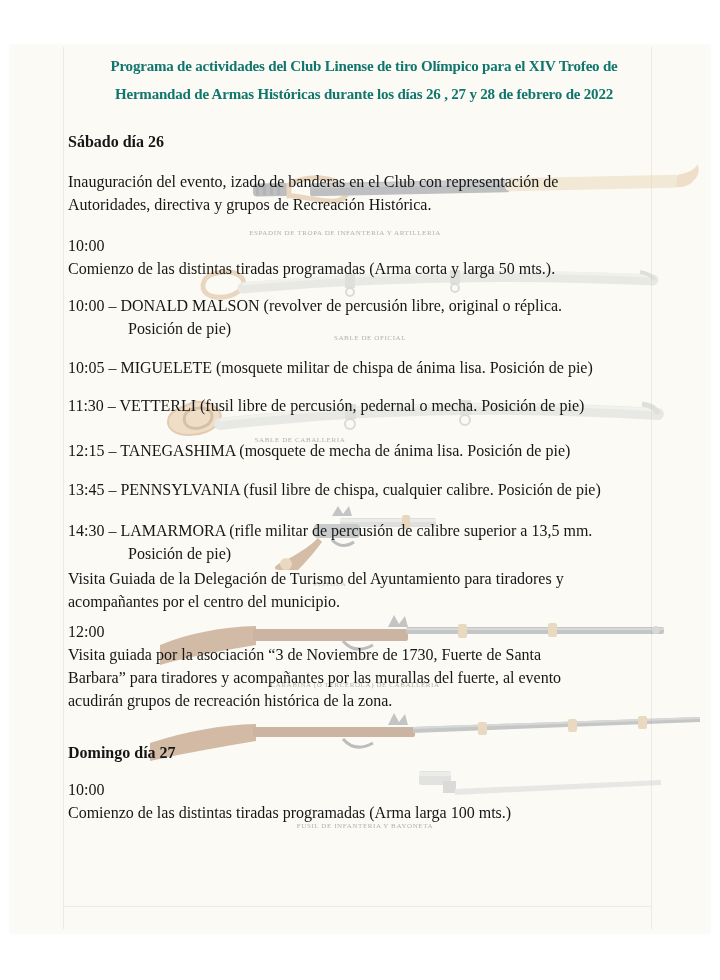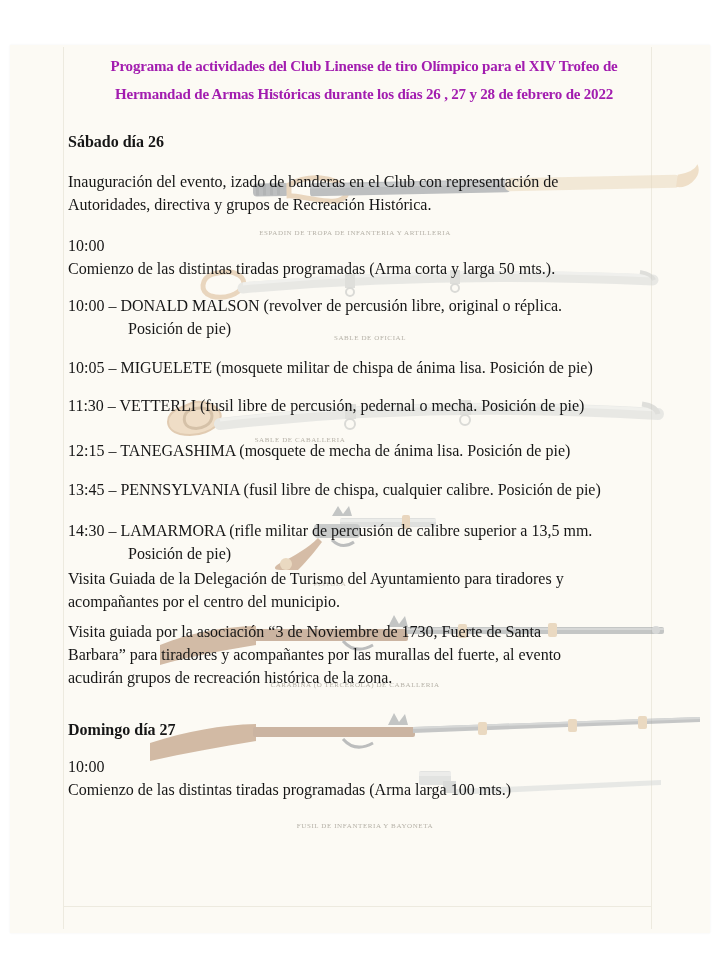--- a/index.html
+++ b/index.html
@@ -18,21 +18,21 @@
   .edge { position:absolute; background:#edeadf; }
   .edge-left  { left:53px; top:2px; bottom:4px; width:1px; }
   .edge-right { left:641px; top:2px; bottom:4px; width:1px; }
   .edge-bottom{ left:53px; right:59px; top:861px; height:1px; }
 
   .content { position:absolute; left:58px; top:0; width:592px; color:#161616; }
   .ml { white-space:pre-line; }
   .title {
     margin-top:7px; text-align:center;
     font-weight:bold; font-size:15px; line-height:28px; letter-spacing:-0.2px;
-    color:#a21caf;
+    color:#0f766e;
   }
   .day-heading { margin-top:24px; font-weight:bold; font-size:16px; line-height:20px; }
   .block { font-size:16px; line-height:23px; }
   .time { font-size:16px; line-height:23px; }
   .hang { padding-left:60px; text-indent:-60px; }
 
   
   .wm { position:absolute; opacity:0.5; pointer-events:none; }
   .wm svg { display:block; width:100%; height:100%; }
   .wm-caption {
@@ -129,21 +129,21 @@
   </div>
   <div class="wm" style="left:383px; top:723px; width:272px; height:34px;">
     <svg viewBox="0 0 272 34">
       <rect x="26" y="3" width="32" height="14" rx="2" fill="#c9cdcf"></rect>
       <rect x="26" y="4" width="32" height="4" fill="#dde0e1"></rect>
       <rect x="50" y="13" width="13" height="12" fill="#b9bdbf"></rect>
       <polygon points="62,21 268,12 268,17 62,27" fill="#d4d8d8"></polygon>
     </svg>
   </div>
 
-  <div class="wm-caption" style="left:175px; top:184px; width:340px;">ESPADIN DE TROPA DE INFANTERIA Y ARTILLERIA</div>
+  <div class="wm-caption" style="left:165px; top:184px; width:340px;">ESPADIN DE TROPA DE INFANTERIA Y ARTILLERIA</div>
   <div class="wm-caption" style="left:290px; top:289px; width:140px;">SABLE DE OFICIAL</div>
   <div class="wm-caption" style="left:215px; top:391px; width:150px;">SABLE DE CABALLERIA</div>
   <div class="wm-caption faint" style="left:280px; top:535px; width:80px;">PISTOLA</div>
   <div class="wm-caption" style="left:230px; top:636px; width:230px;">CARABINA (O TERCEROLA) DE CABALLERIA</div>
   <div class="wm-caption" style="left:250px; top:777px; width:210px;">FUSIL DE INFANTERIA Y BAYONETA</div>
 
   <div class="edge edge-left"></div>
   <div class="edge edge-right"></div>
   <div class="edge edge-bottom"></div>
 
@@ -178,20 +178,21 @@
 
     <div class="block hang ml" style="margin-top:18px">14:30 – LAMARMORA (rifle militar de percusión de calibre superior a 13,5 mm.
 Posición de pie)</div>
 
     <div class="block" style="margin-top:2px">
       <div class="ml">Visita Guiada de la Delegación de Turismo  del Ayuntamiento para tiradores y
 acompañantes por el centro del municipio.</div>
     </div>
 
     <div class="block" style="margin-top:7px">
+      <div class="time">12:00</div>
       <div class="ml">Visita guiada por la asociación “3 de Noviembre de 1730, Fuerte de Santa
 Barbara” para tiradores y acompañantes por las murallas del fuerte, al evento
 acudirán grupos de recreación histórica de la zona.</div>
     </div>
 
     <div class="day-heading" style="margin-top:31px">Domingo día 27</div>
 
     <div class="block" style="margin-top:15px">
       <div class="time">10:00</div>
       <div class="ml">Comienzo de las distintas tiradas  programadas (Arma larga 100 mts.)</div>

